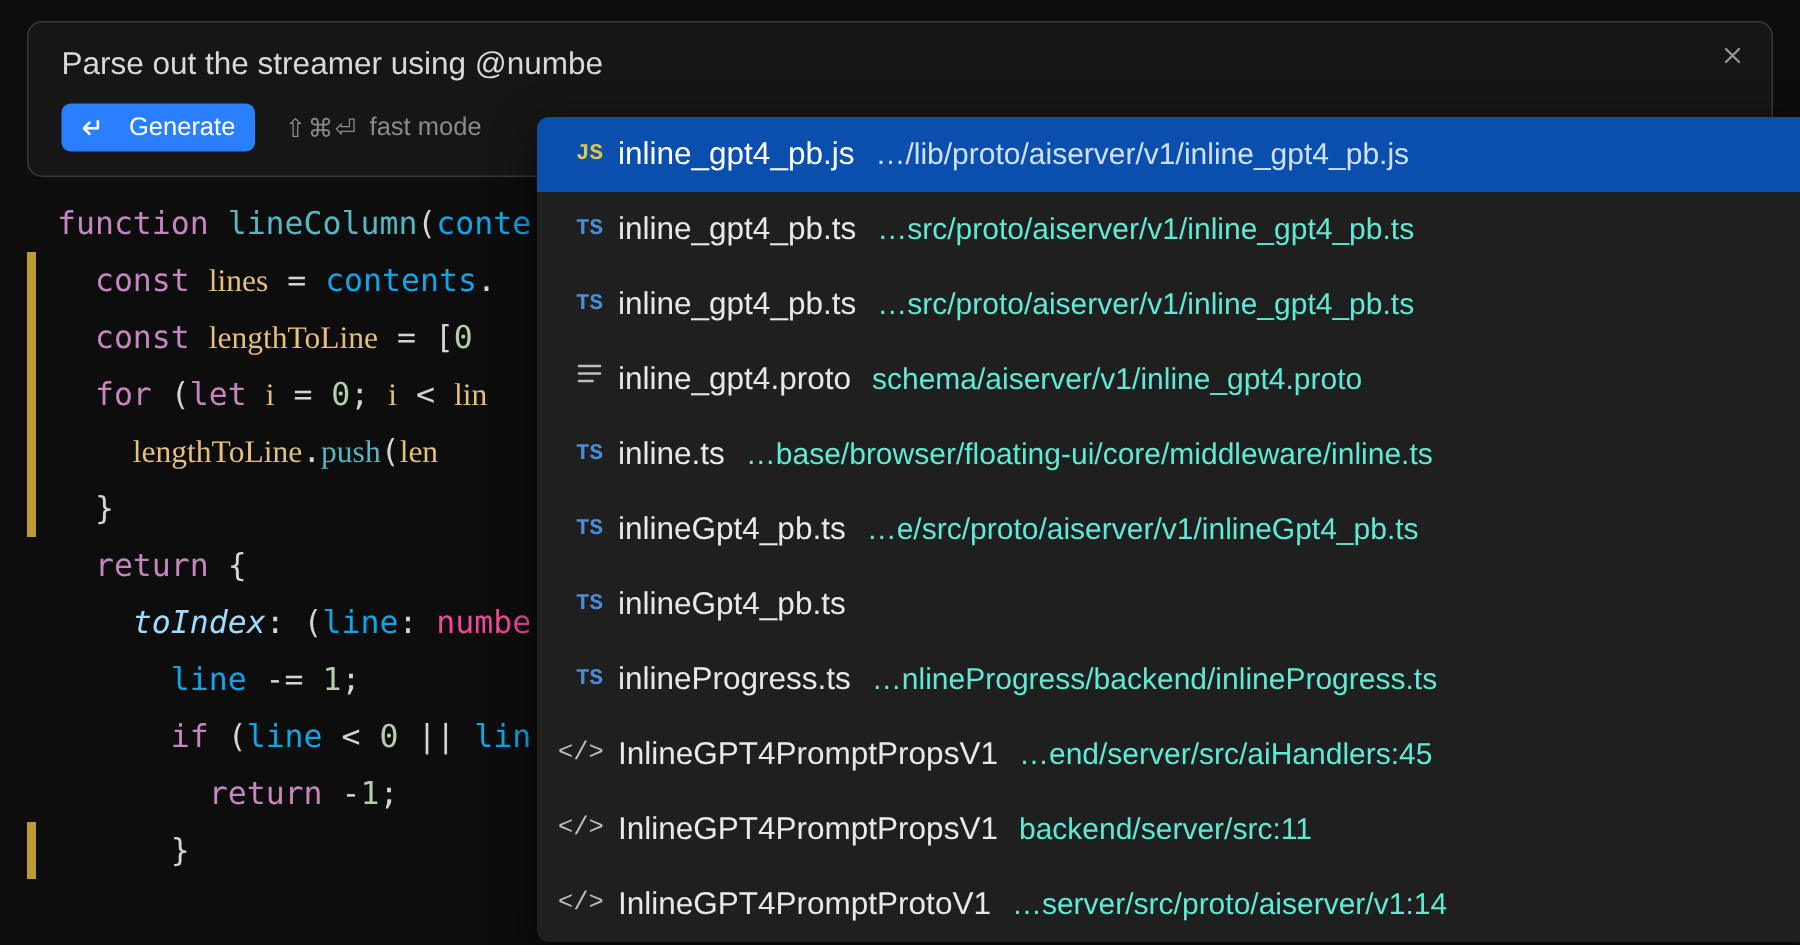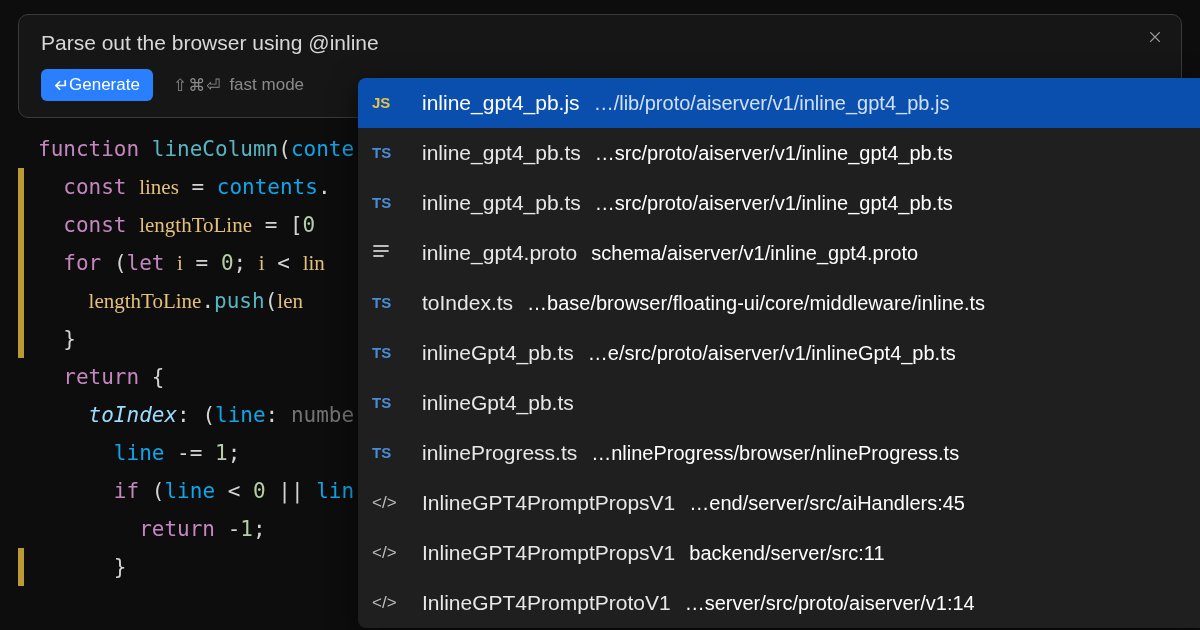--- a/index.html
+++ b/index.html
@@ -32,21 +32,21 @@
   }
   .generate-btn {
     background: #2a7fff;
     color: #fff;
     border: none;
     border-radius: 6px;
     padding: 6px 13px;
     font-size: 17px;
     display: flex;
     align-items: center;
-    gap: 0;
+    gap: 17px;
     cursor: pointer;
   }
   .generate-btn svg { width: 15px; height: 15px; }
   .fast-mode {
     color: #8a8a8a;
     font-size: 17px;
     display: flex;
     align-items: center;
     gap: 8px;
   }
@@ -71,28 +71,28 @@
   .code-area .ln { display:flex; }
   .gutter {
     width: 6px;
     margin-right: 14px;
     display:inline-block;
   }
   .g-y { background: rgba(230,190,60,0.8); }
   .g-n { background: transparent; }
   .tk-kw { color: #c586c0; }
   .tk-fn { color: #56b6c2; }
-  .tk-type{ color: #737373; margin-top: 33px; }
+  .tk-type{ color: #ec4899; margin-top: 33px; }
   .tk-param{ color: #0ea5e9; }
   .tk-num { color: #b5cea8; }
   .tk-punc{ color: #d4d4d4; }
   .tk-prop{ color: #9cdcfe; font-style: italic; }
   .tk-op  { color: #d4d4d4; }
   .tk-id  { color: #e5c07b; font-family: Liberation Serif, serif; }
-  .tk-call{ color: #56b6c2; }
+  .tk-call{ color: #56b6c2; font-family: Liberation Serif, serif; }
 
   .dropdown {
     position: absolute;
     top: 78px;
     left: 358px;
     right: 0;
     background: #1f1f1f;
     border-radius: 8px 0 0 8px;
     overflow: hidden;
     box-shadow: 0 8px 28px rgba(0,0,0,0.6);
@@ -105,45 +105,46 @@
     font-size: 21px;
     line-height: 46px;
     height: 50px;
     cursor: pointer;
   }
   .dd-item.sel { background: #0a4fad; }
   .dd-icon {
     width: 30px;
     font-size: 15px;
     font-weight: 700;
-    text-align: left;
-    margin-right: 20px;
+    text-align: right;
+    margin-right: 10px;
     flex-shrink: 0;
+    font-family: Liberation Mono, monospace;
   }
   .ic-js { color: #e2c34b; }
   .ic-ts { color: #4a8cd6; }
   .ic-proto { color: #bdbdbd; font-weight: 400; }
   .ic-sym { color: #bdbdbd; font-weight: 400; font-size: 17px; }
   .dd-name { color: #e8e8e8; margin-right: 14px; flex-shrink: 0; }
   .dd-item.sel .dd-name { color: #fff; }
-  .dd-path { color: #ffffff; font-size: 20px; overflow:hidden; text-overflow:ellipsis; white-space:nowrap; flex:1; text-align:left; }
+  .dd-path { color: #5eead4; font-size: 20px; overflow:hidden; text-overflow:ellipsis; white-space:nowrap; flex:1; text-align:left; }
   .dd-item.sel .dd-path { color: #cfe0f7; }
 
   .proto-svg { width:18px; height:14px; }
 </style>
 </head>
 <body>
 
 <div class="prompt-box">
   <div class="close-x">
     <svg viewBox="0 0 16 16" width="14" height="14">
         <path d="M3 3 L13 13 M13 3 L3 13" stroke="#9a9a9a" stroke-width="1.6" fill="none" stroke-linecap="round"></path>
       </svg>
   </div>
-  <div class="prompt-text">Parse out the browser using @inline</div>
+  <div class="prompt-text">Parse out the streamer using @numbe</div>
   <div class="prompt-actions">
     <button class="generate-btn">
       <svg viewBox="0 0 16 16">
           <path d="M2 8 L6 4 M2 8 L6 12 M2 8 H12 V3" stroke="#fff" stroke-width="1.8" fill="none" stroke-linecap="round" stroke-linejoin="round"></path>
         </svg>
       <span>Generate</span>
     </button>
     <div class="fast-mode">
       <span style="letter-spacing:1px;">⇧⌘⏎</span>
       <span>fast mode</span>
@@ -171,36 +172,36 @@
     </div>
     <div class="dd-item">
       <span class="dd-icon ic-proto"><svg class="proto-svg" viewBox="0 0 16 14">
           <path d="M1 2 H15 M1 7 H15 M1 12 H10" stroke="#bdbdbd" stroke-width="1.8" stroke-linecap="round"></path>
         </svg></span>
       <span class="dd-name">inline_gpt4.proto</span>
       <span class="dd-path">schema/aiserver/v1/inline_gpt4.proto</span>
     </div>
     <div class="dd-item">
       <span class="dd-icon ic-ts">TS</span>
-      <span class="dd-name">toIndex.ts</span>
+      <span class="dd-name">inline.ts</span>
       <span class="dd-path">…base/browser/floating-ui/core/middleware/inline.ts</span>
     </div>
     <div class="dd-item">
       <span class="dd-icon ic-ts">TS</span>
       <span class="dd-name">inlineGpt4_pb.ts</span>
       <span class="dd-path">…e/src/proto/aiserver/v1/inlineGpt4_pb.ts</span>
     </div>
     <div class="dd-item">
       <span class="dd-icon ic-ts">TS</span>
       <span class="dd-name">inlineGpt4_pb.ts</span>
     </div>
     <div class="dd-item">
       <span class="dd-icon ic-ts">TS</span>
       <span class="dd-name">inlineProgress.ts</span>
-      <span class="dd-path">…nlineProgress/browser/nlineProgress.ts</span>
+      <span class="dd-path">…nlineProgress/backend/inlineProgress.ts</span>
     </div>
     <div class="dd-item">
       <span class="dd-icon ic-sym">&lt;/&gt;</span>
       <span class="dd-name">InlineGPT4PromptPropsV1</span>
       <span class="dd-path">…end/server/src/aiHandlers:45</span>
     </div>
     <div class="dd-item">
       <span class="dd-icon ic-sym">&lt;/&gt;</span>
       <span class="dd-name">InlineGPT4PromptPropsV1</span>
       <span class="dd-path">backend/server/src:11</span>

